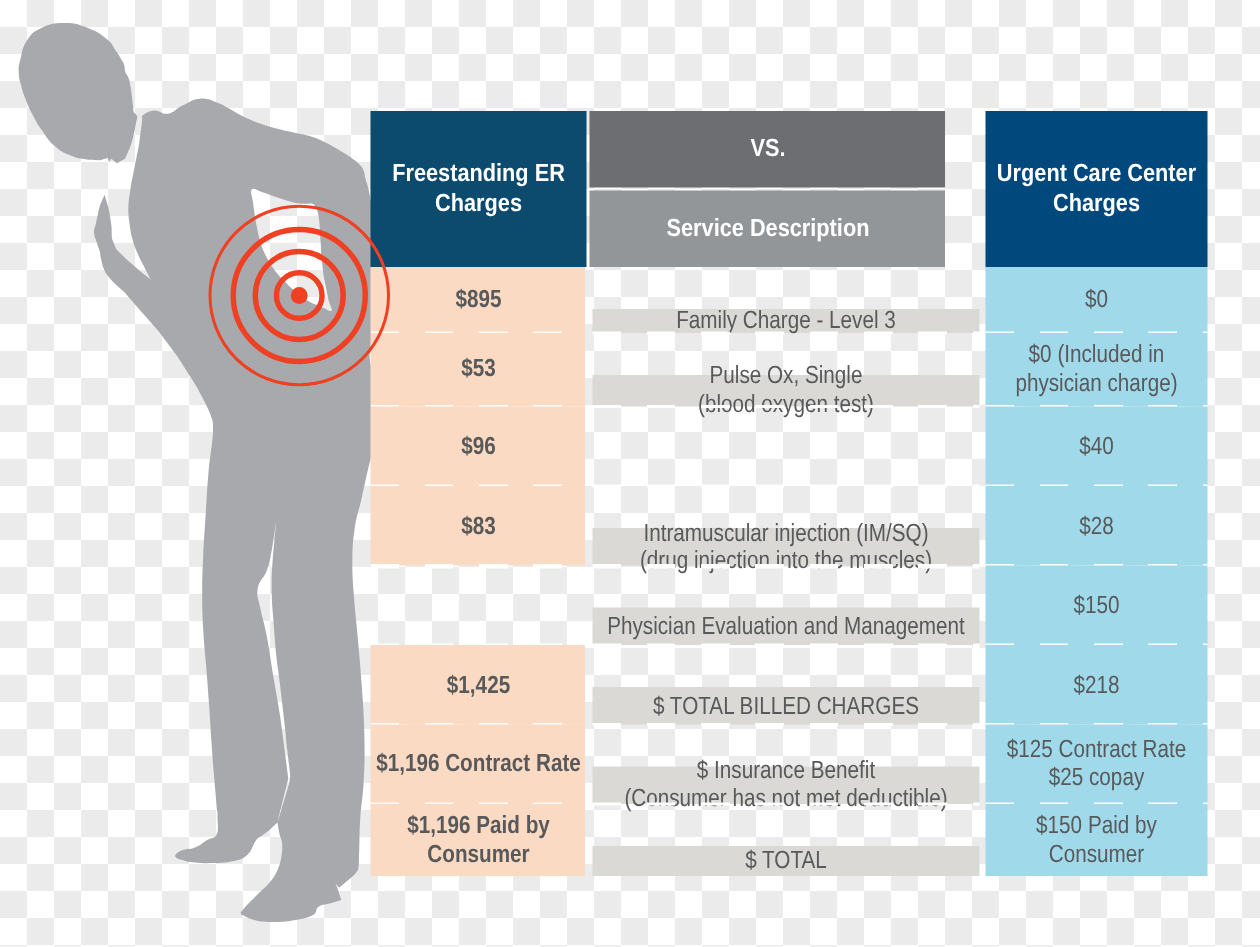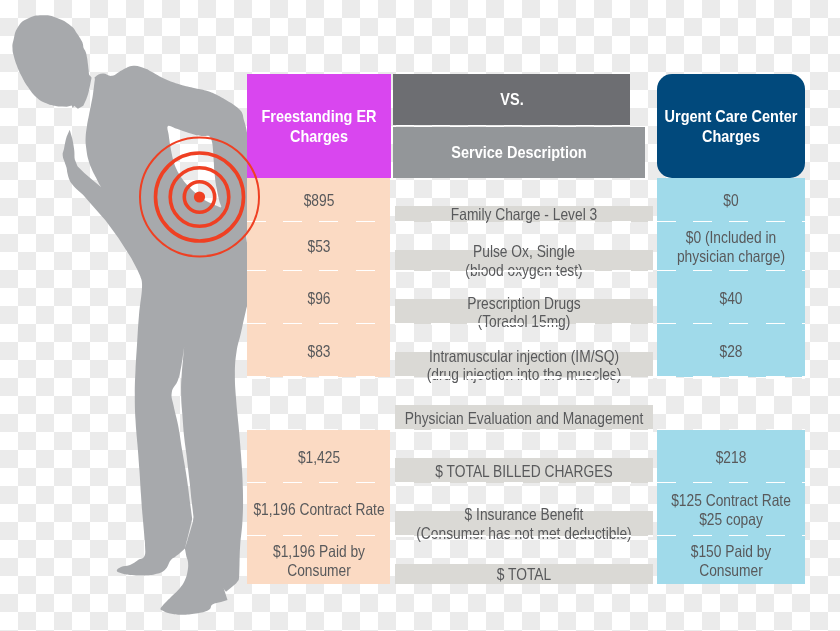--- a/index.html
+++ b/index.html
@@ -11,37 +11,37 @@
          linear-gradient(45deg,#ebebeb 25%,transparent 25%,transparent 75%,#ebebeb 75%);
        background-size:36px 36px;
        background-position:0 0,18px 18px;}
   .stage{position:relative;width:840px;height:631px;}
   .figure{position:absolute;left:0;top:0;z-index:1;}
   .pain{position:absolute;left:0;top:0;z-index:3;}
   .tbl{position:absolute;left:247px;top:74px;width:557.7px;z-index:2;}
 
   .hdrrow{position:relative;height:104px;}
   .hdr{position:absolute;top:0;}
-  .hdr-left{left:0;width:143.5px;height:104px;background:#d946ef;}
+  .hdr-left{left:0;width:143.5px;height:104px;background:#0c4a6e;}
   .hdr-mid{left:146px;width:237px;height:104px;}
   .hdr-vs{position:absolute;left:0;top:0;width:100%;height:51px;background:#6D6E72;}
-  .hdr-sd{position:absolute;left:0;top:53px;width:100%;height:51px;background:#939699;padding-left:15px;}
-  .hdr-right{left:409.9px;width:147.8px;height:104px;background:#01497C;border-radius:15px;}
+  .hdr-sd{position:absolute;left:0;top:53px;width:100%;height:51px;background:#939699;}
+  .hdr-right{left:409.9px;width:147.8px;height:104px;background:#01497C;}
   .hdrtext{position:absolute;left:50%;top:50%;-webkit-font-smoothing:antialiased;
            white-space:nowrap;
            transform:translate(-50%,-50%) scaleX(0.878);
            text-align:center;color:#ffffff;font-weight:bold;font-size:16.5px;
            line-height:19.5px;}
 
   .rw{position:relative;width:557.7px;}
   .cell{position:absolute;top:0;bottom:0;}
   .ct{position:absolute;left:50%;top:50%;white-space:nowrap;-webkit-font-smoothing:antialiased;
       transform:translate(-50%,-50%) scaleX(0.836);
       text-align:center;color:#58595B;font-size:16.5px;line-height:18.5px;}
-  .c-er{left:0;width:143.3px;background:#FBDAC3;}
+  .c-er{left:0;width:143.3px;background:#FBDAC3;font-weight:bold;}
   .c-sv{left:148.3px;width:257.9px;background:#DAD9D5;margin-top:28px;}
   .c-uc{left:410.2px;width:147.5px;background:#A0DAEA;}
   .dash{position:absolute;height:2.4px;background:
         repeating-linear-gradient(to right,#ffffff 0,#ffffff 19px,rgba(255,255,255,0) 19px,rgba(255,255,255,0) 36.2px);}
 </style>
 </head>
 <body>
 
 <div class="stage">
 
@@ -95,23 +95,20 @@
             <div class="ct">$0 (Included in<br>physician charge)</div>
           </div>
           <div class="dash" style="left: 0px; width: 143.3px; top: 48.3px;"></div>
           <div class="dash" style="left: 148.3px; width: 257.9px; top: 48.3px;"></div>
           <div class="dash" style="left: 410.2px; width: 147.5px; top: 48.3px;"></div>
         </div>
         <div class="rw" style="height: 52.9px;">
           <div class="cell c-er">
             <div class="ct">$96</div>
           </div>
-          <div class="cell c-sv">
-            <div class="ct">Prescription Drugs<br>(Toradol 15mg)</div>
-          </div>
           <div class="cell c-uc">
             <div class="ct">$40</div>
           </div>
           <div class="dash" style="left: 0px; width: 143.3px; top: 51.9px;"></div>
           <div class="dash" style="left: 148.3px; width: 257.9px; top: 51.9px;"></div>
           <div class="dash" style="left: 410.2px; width: 147.5px; top: 51.9px;"></div>
         </div>
         <div class="rw" style="height: 53.2px;">
           <div class="cell c-er">
             <div class="ct">$83</div>
@@ -122,20 +119,23 @@
           <div class="cell c-uc">
             <div class="ct">$28</div>
           </div>
           <div class="dash" style="left: 0px; width: 143.3px; top: 52.2px;"></div>
           <div class="dash" style="left: 148.3px; width: 257.9px; top: 52.2px;"></div>
           <div class="dash" style="left: 410.2px; width: 147.5px; top: 52.2px;"></div>
         </div>
         <div class="rw" style="height: 53px;">
           <div class="cell c-sv">
             <div class="ct">Physician Evaluation and Management</div>
+          </div>
+          <div class="cell c-uc">
+            <div class="ct">$150</div>
           </div>
           <div class="dash" style="left: 0px; width: 143.3px; top: 52px;"></div>
           <div class="dash" style="left: 148.3px; width: 257.9px; top: 52px;"></div>
           <div class="dash" style="left: 410.2px; width: 147.5px; top: 52px;"></div>
         </div>
         <div class="rw" style="height: 52.8px;">
           <div class="cell c-er">
             <div class="ct">$1,425</div>
           </div>
           <div class="cell c-sv">

